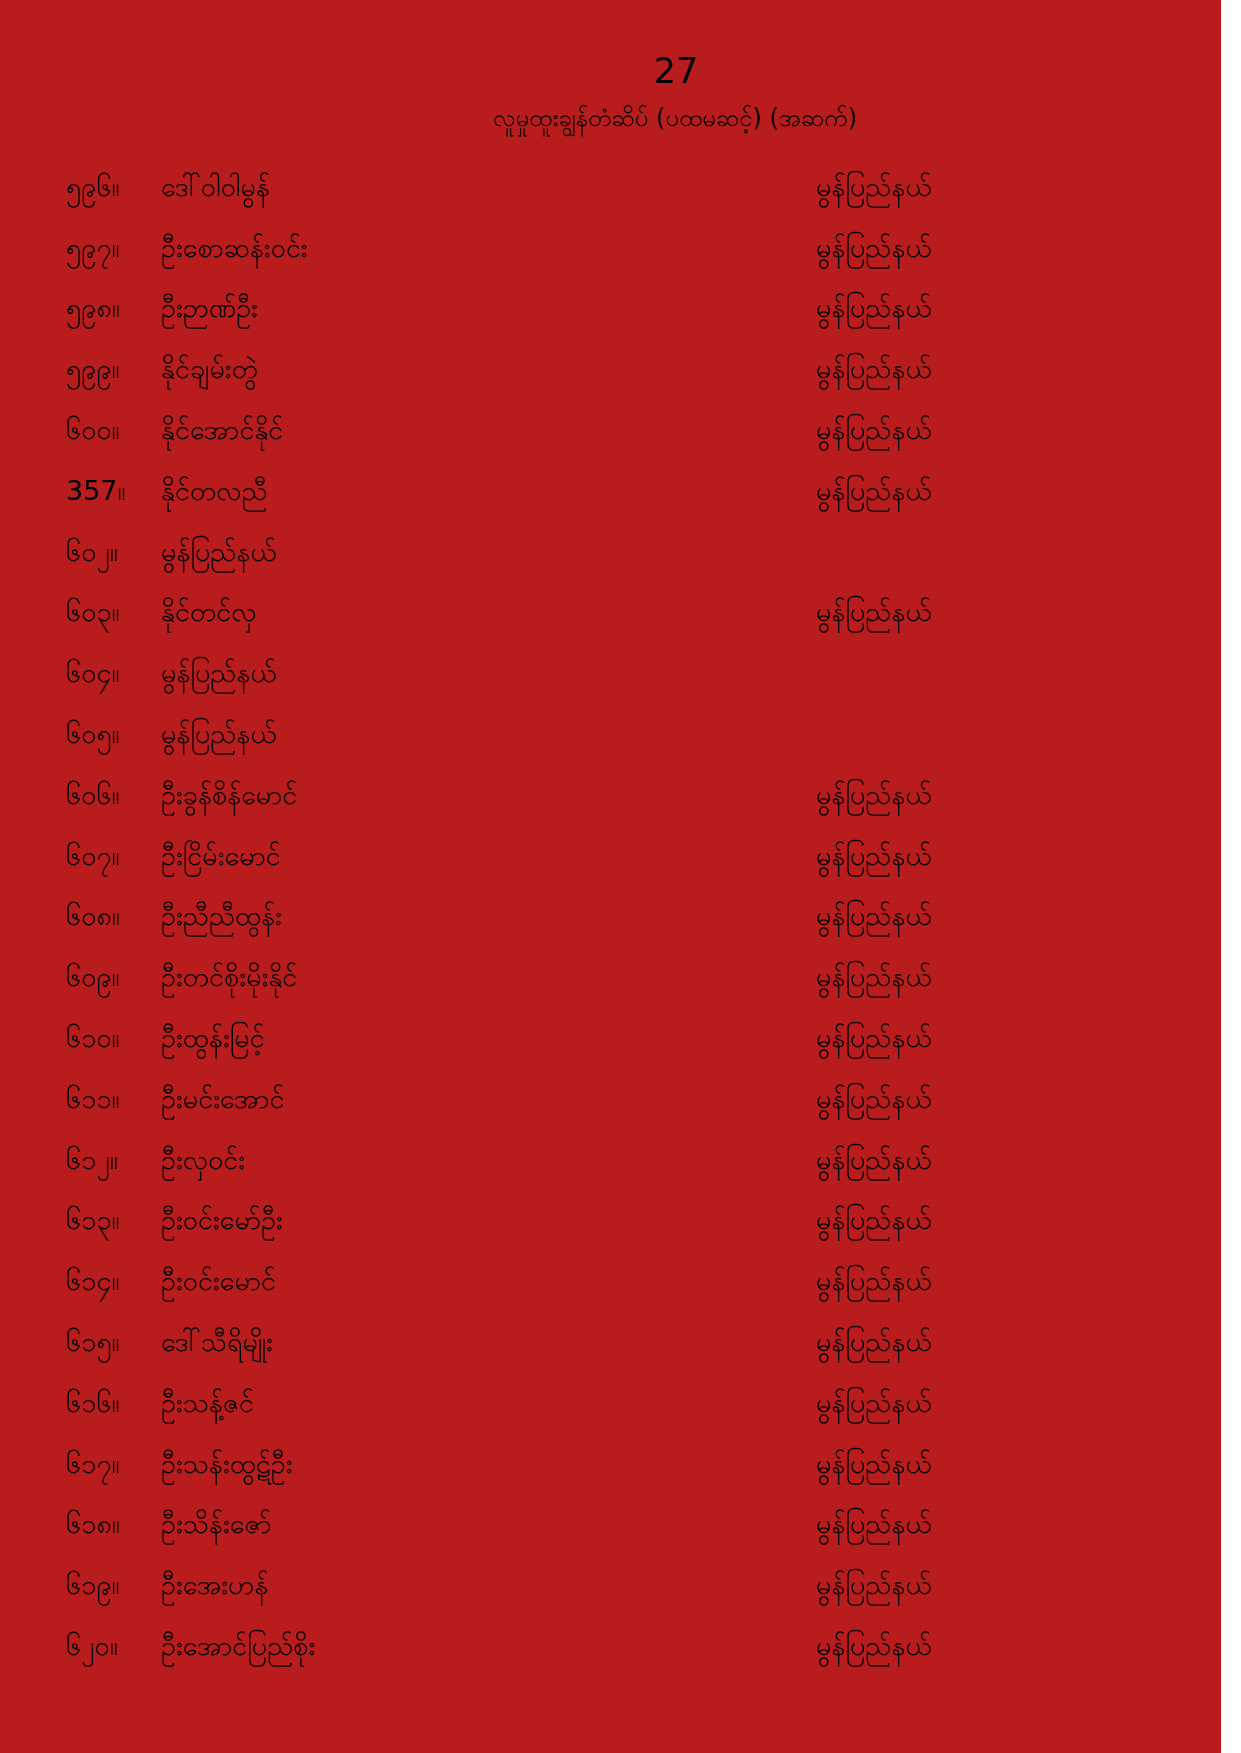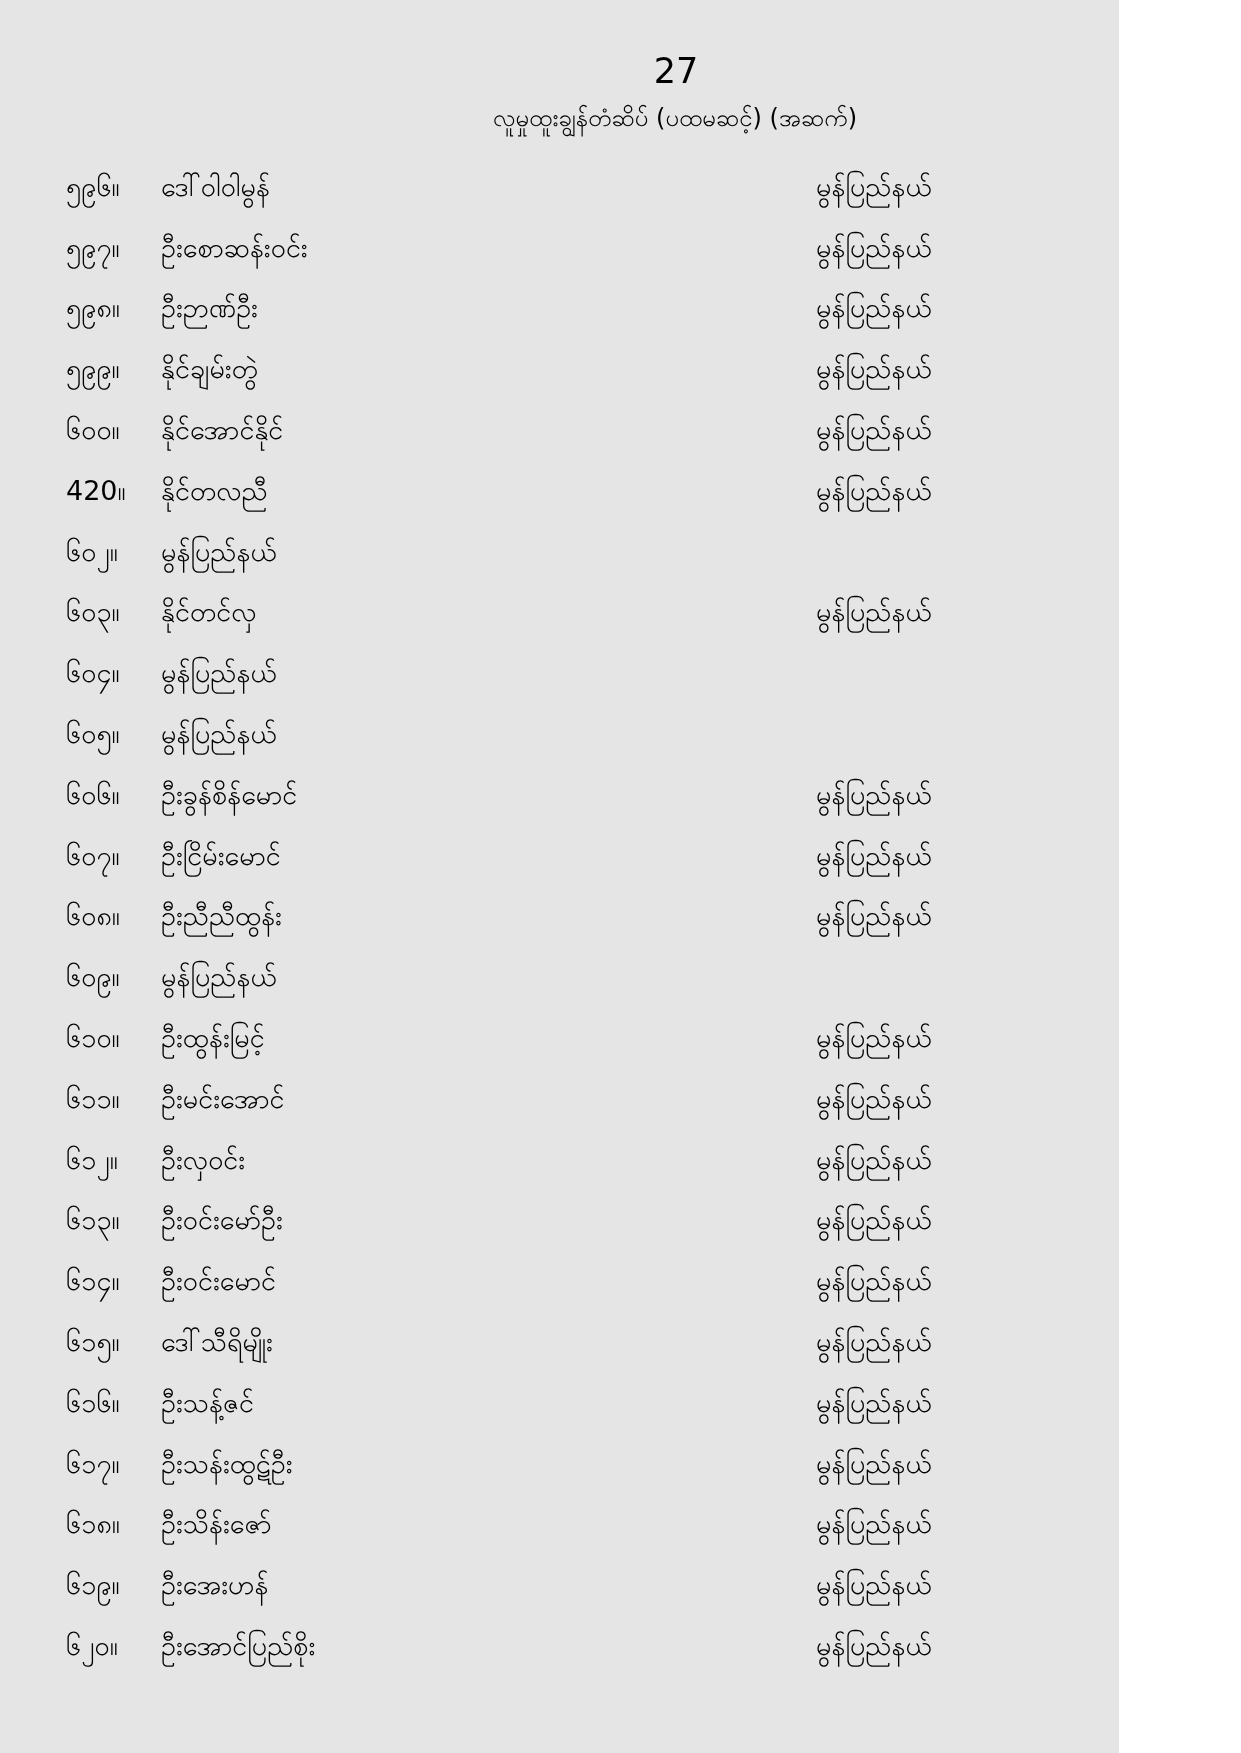--- a/index.html
+++ b/index.html
@@ -2,23 +2,23 @@
 <html><head>
 <meta charset="utf-8">
 <style>
   html, body {
     margin: 0;
     padding: 0;
     background: #ffffff;
   }
   .page {
     position: relative;
-    width: 1119px;
+    width: 1221px;
     height: 1753px;
-    background: #e5e5e5;
+    background: #b91c1c;
     color: #000000;
     font-family: "DejaVu Sans", "Liberation Sans", sans-serif;
     overflow: hidden;
   }
   .page-number {
     position: absolute;
     top: 52px;
     left: 576px;
     width: 200px;
     text-align: center;
@@ -96,21 +96,21 @@
     <span class="col-region">မွန်ပြည်နယ်</span>
   </div>
 
   <div class="row">
     <span class="col-no">၆၀၀။</span>
     <span class="col-name">နိုင်အောင်နိုင်</span>
     <span class="col-region">မွန်ပြည်နယ်</span>
   </div>
 
   <div class="row">
-    <span class="col-no">420။</span>
+    <span class="col-no">357။</span>
     <span class="col-name">နိုင်တလညီ</span>
     <span class="col-region">မွန်ပြည်နယ်</span>
   </div>
 
   <div class="row">
     <span class="col-no">၆၀၂။</span>
     <span class="col-region">မွန်ပြည်နယ်</span>
   </div>
 
   <div class="row">
@@ -142,20 +142,21 @@
   </div>
 
   <div class="row">
     <span class="col-no">၆၀၈။</span>
     <span class="col-name">ဦးညီညီထွန်း</span>
     <span class="col-region">မွန်ပြည်နယ်</span>
   </div>
 
   <div class="row">
     <span class="col-no">၆၀၉။</span>
+    <span class="col-name">ဦးတင်စိုးမိုးနိုင်</span>
     <span class="col-region">မွန်ပြည်နယ်</span>
   </div>
 
   <div class="row">
     <span class="col-no">၆၁၀။</span>
     <span class="col-name">ဦးထွန်းမြင့်</span>
     <span class="col-region">မွန်ပြည်နယ်</span>
   </div>
 
   <div class="row">

